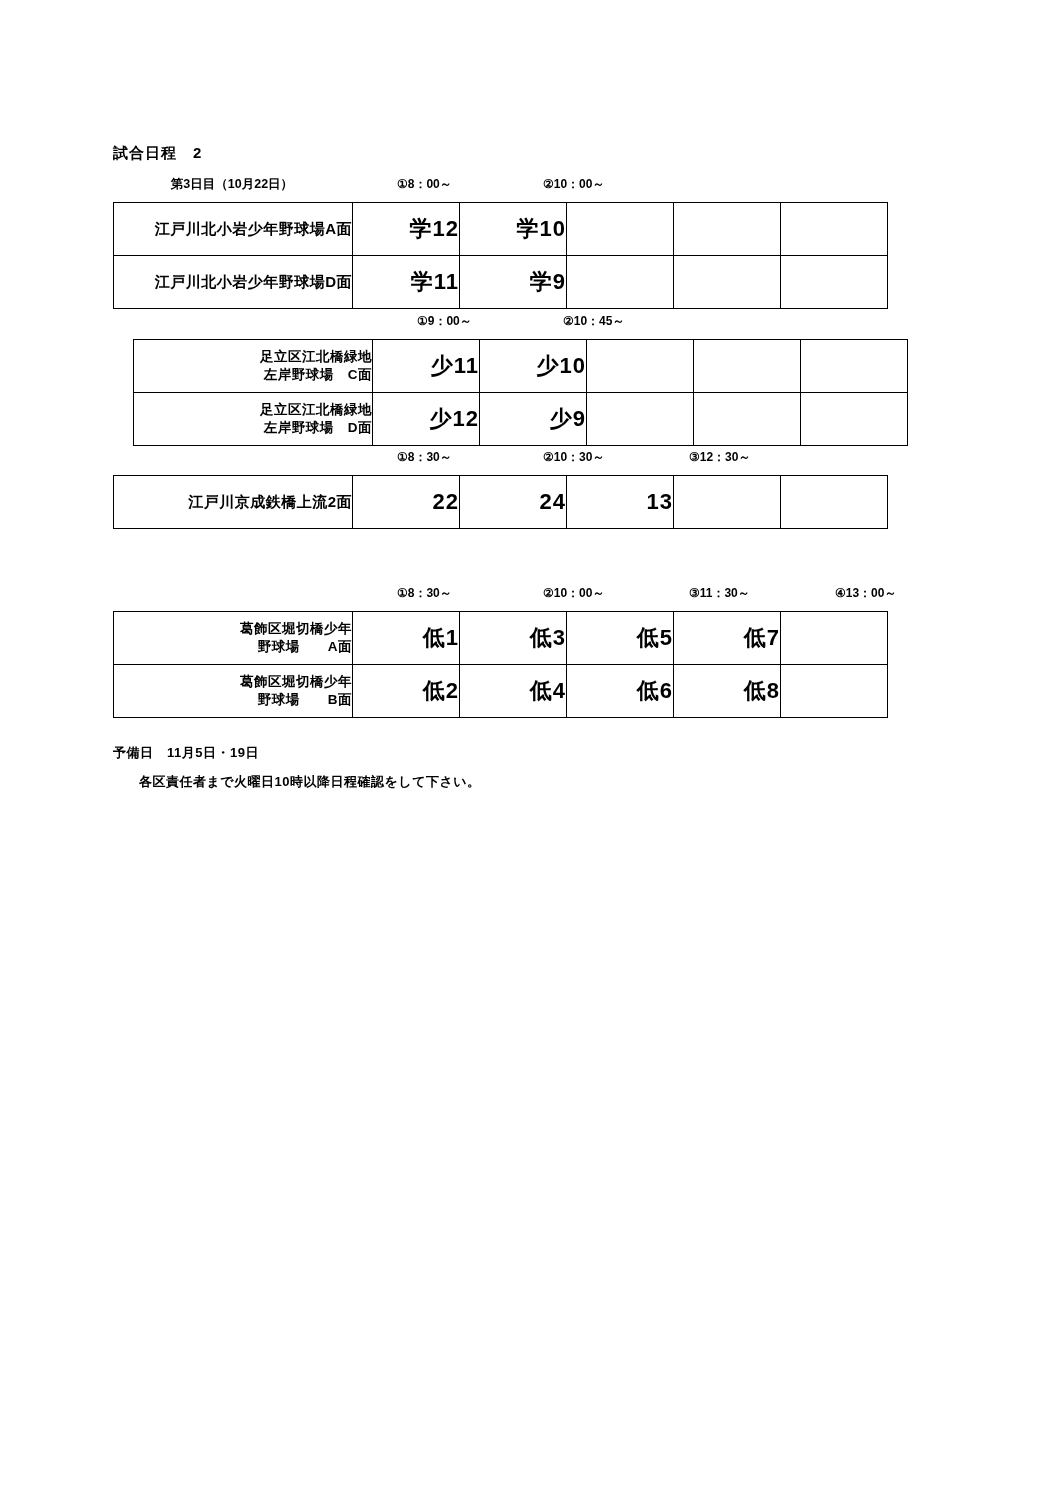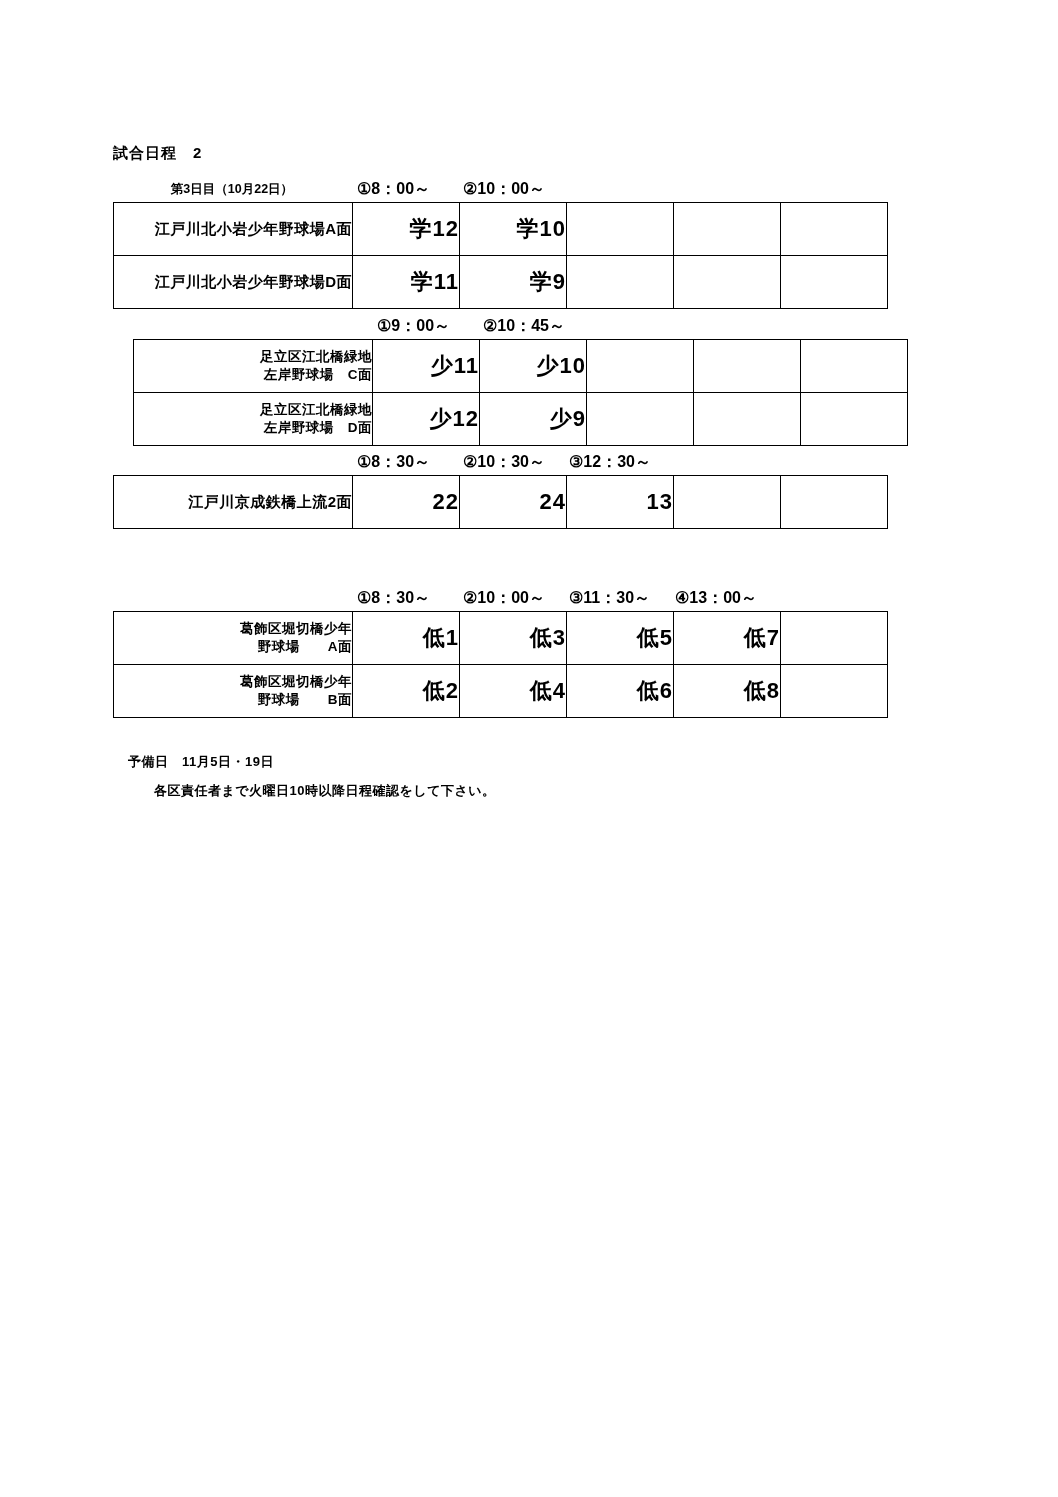--- a/index.html
+++ b/index.html
@@ -30,37 +30,38 @@
     letter-spacing: 1px;
     text-align: right;
   }
   .block {
     position: absolute;
     left: 113px;
   }
   .time-row {
     height: 26px;
     display: flex;
-    align-items: center;
+    align-items: flex-start;
     font-size: 12.5px;
     font-weight: bold;
   }
   .time-row .lead {
     width: 238px;
     text-align: center;
     font-size: 12.5px;
     font-weight: bold;
   }
   .time-row .slot {
     width: 106px;
     text-align: left;
     padding-left: 6px;
     box-sizing: border-box;
-    font-size: 16px;
-    font-weight: bold;
+    font-size: 12px;
+    font-weight: bold;
+    margin-left: 40px;
   }
   table.sched {
     border-collapse: collapse;
     table-layout: fixed;
   }
   table.sched td {
     border: 1.6px solid #000000;
     padding: 0;
     text-align: right;
     vertical-align: middle;
@@ -83,25 +84,24 @@
     font-size: 22px;
     font-weight: bold;
     letter-spacing: 1px;
   }
   td.empty {
     width: 106px;
     height: 52px;
   }
   .notes {
     position: absolute;
-    left: 128px;
+    left: 113px;
     font-size: 13px;
     font-weight: bold;
     letter-spacing: 0.5px;
-    margin-top: 9px;
   }
   .note-line {
     margin-bottom: 11px;
     white-space: nowrap;
   }
   .note-indent {
     padding-left: 26px;
   }
 </style>
 </head>

